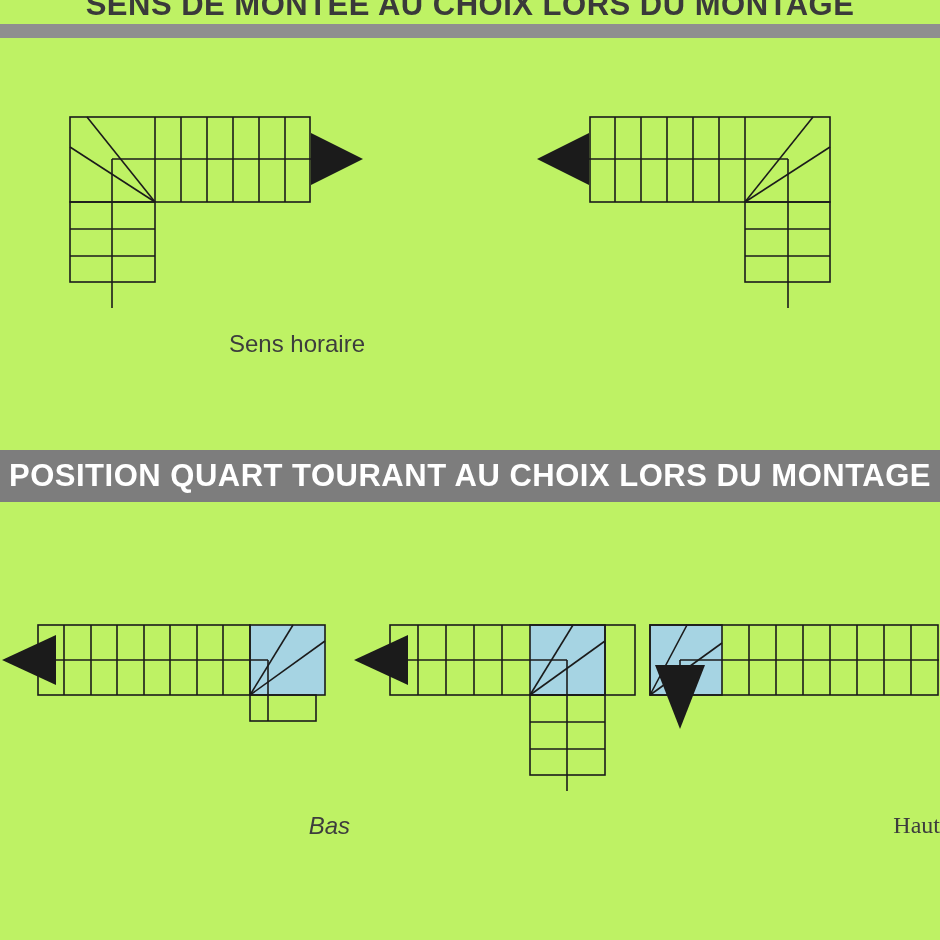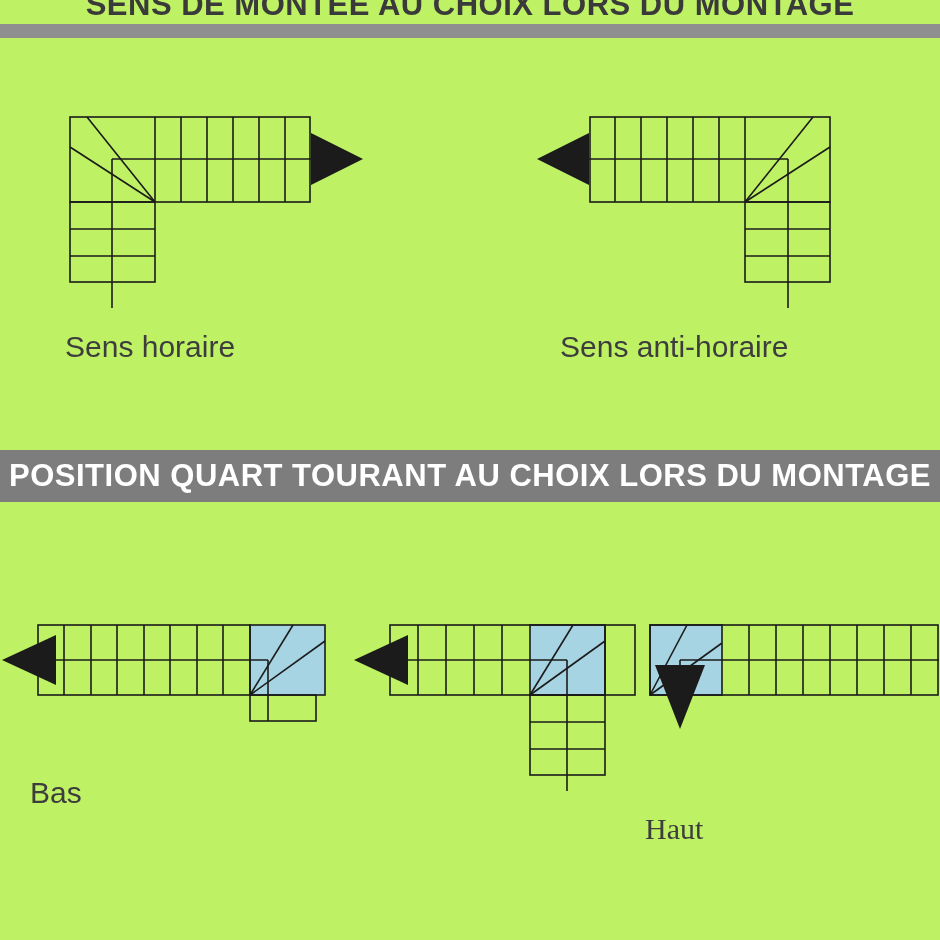--- a/index.html
+++ b/index.html
@@ -31,22 +31,22 @@
   }
   figure.diagram { position:absolute; }
   .stairs line, .stairs rect, .stairs path {
     stroke: var(--line, #1b1b1b); stroke-width:1.6; fill:none;
   }
   .stairs .blue {
     fill: var(--highlight, #a6d4e3); stroke: var(--line, #1b1b1b); stroke-width:1.6;
   }
   .stairs .solid { fill: var(--line, #1b1b1b); stroke:none; }
   .caption {
-    position:absolute; font-size:30px; color: var(--caption, #3d3d3d);
-    text-align:left; white-space:nowrap;
+    position:absolute; font-size:24px; color: var(--caption, #3d3d3d);
+    text-align:right; white-space:nowrap;
   }
 </style>
 </head>
 <body>
 
 <div class="page">
 
   <header class="top-title-clip">
     <div class="inner">SENS DE MONTÉE AU CHOIX LORS DU MONTAGE</div>
   </header>
@@ -88,21 +88,20 @@
         <line x1="90" y1="90" x2="5" y2="35"></line>
         <line x1="90" y1="90" x2="22" y2="5"></line>
         <line x1="47" y1="196" x2="47" y2="47"></line>
         <line x1="47" y1="47" x2="246" y2="47"></line>
         <polygon class="solid" points="246,21 246,73 298,47"></polygon>
       </g>
     </svg>
   </figure>
 
   <div class="caption" style="left:65px; top:330px; width:300px;">Sens horaire</div>
-  <div class="caption" style="left:560px; top:330px; width:320px;">Sens anti-horaire</div>
 
   <div class="banner" style="top:450px;">
     <span>POSITION QUART TOURANT AU CHOIX LORS DU MONTAGE</span>
   </div>
 
   <figure class="diagram" style="left:0px; top:617px;">
     <svg width="330" height="116" viewBox="0 0 330 116" class="stairs">
       <rect class="blue" x="250" y="8" width="75" height="70"></rect>
       <rect x="38" y="8" width="212" height="70"></rect>
       <line x1="64" y1="8" x2="64" y2="78"></line>
@@ -153,16 +152,16 @@
       <line x1="239" y1="8" x2="239" y2="78"></line>
       <line x1="266" y1="8" x2="266" y2="78"></line>
       <line x1="5" y1="78" x2="42" y2="8"></line>
       <line x1="5" y1="78" x2="77" y2="26"></line>
       <line x1="294" y1="43" x2="35" y2="43"></line>
       <line x1="35" y1="43" x2="35" y2="70"></line>
       <polygon class="solid" points="10,48 60,48 35,112"></polygon>
     </svg>
   </figure>
 
-  <div class="caption" style="left:30px; top:776px; width:320px;">Bas</div>
+  <div class="caption" style="left:30px; top:812px; width:320px;font-style:italic;">Bas</div>
   <div class="caption" style="left:645px; top:812px; width:295px;font-family:Liberation Serif, serif;">Haut</div>
 
 </div>
 
 </body></html>

